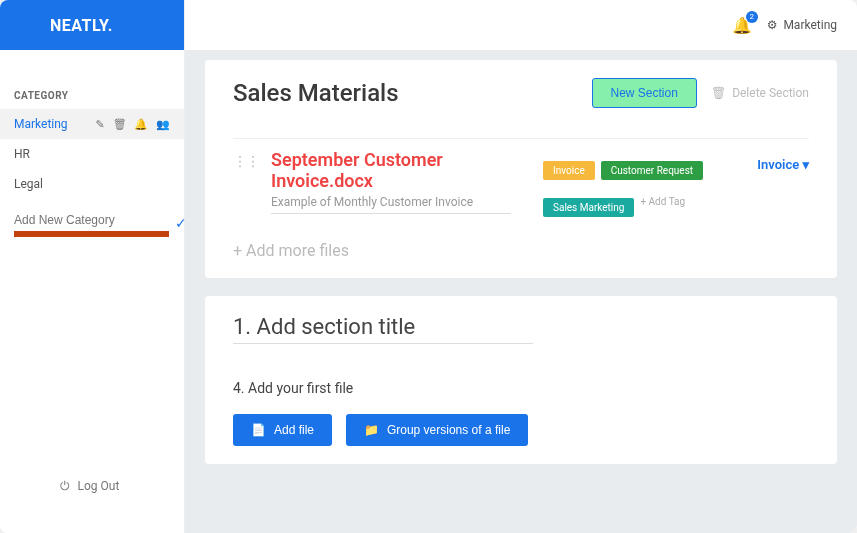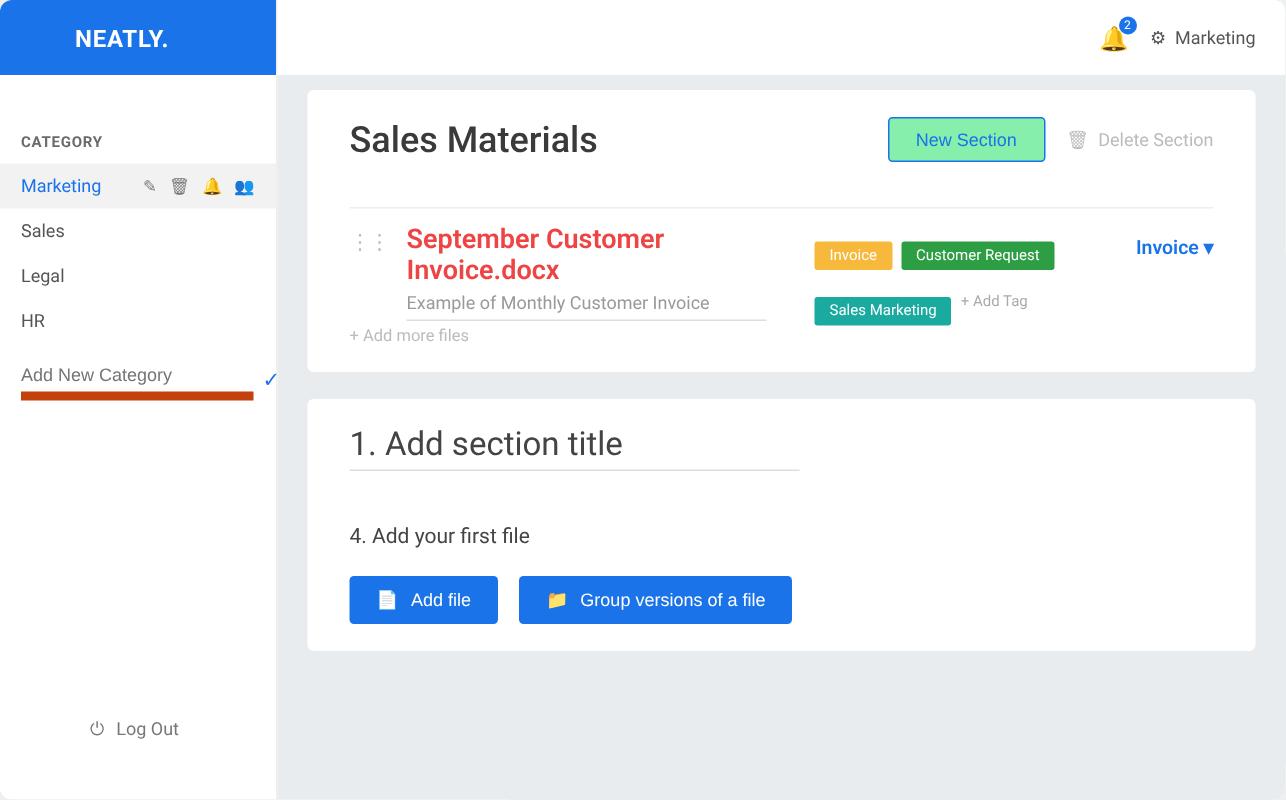--- a/index.html
+++ b/index.html
@@ -41,21 +41,21 @@
 .drag-dots { color: #bbb; font-size: 14px; margin-top: 4px; letter-spacing: -1px; }
 .file-col { flex: 0 0 240px; }
 .file-name { font-size: 18px; font-weight: 600; color: #ef4444; padding-bottom: 4px; }
 .file-desc { font-size: 12px; color: #999; border-bottom: 1px solid #ddd; padding-bottom: 4px; }
 .tags-col { flex: 1; display: flex; flex-wrap: wrap; gap: 6px; align-items: center; padding-left: 20px; }
 .tag { color: #fff; font-size: 10px; padding: 4px 10px; border-radius: 2px; margin-top: 12px; }
 .add-tag { font-size: 10px; color: #aaa; }
 .vis-col { font-size: 13px; font-weight: 600; padding-top: 8px; }
 .pub { color: #1a73e8; }
 
-.add-more { font-size: 11px; color: #bbb; }
+.add-more { font-size: 16px; color: #bbb; margin-top: 24px; }
 
 
 .sec-title { font-size: 22px; color: #444; border-bottom: 1px solid #ddd; display: inline-block; padding-bottom: 4px; margin-bottom: 36px; min-width: 300px; }
 .sub-title { font-size: 14px; color: #444; margin-bottom: 18px; }
 .btn-primary { background: #1a73e8; color: #fff; border: none; padding: 9px 18px; font-size: 12px; border-radius: 3px; cursor: pointer; display: inline-flex; align-items: center; gap: 8px; margin-right: 10px; }
 </style>
 </head>
 <body>
 
 <div class="app">
@@ -67,27 +67,24 @@
       <div class="cat-item selected">
         <span>Marketing</span>
         <span class="cat-actions">
           <span>✎</span>
           <span>🗑</span>
           <span>🔔</span>
           <span>👥</span>
         </span>
       </div>
       <div class="cat-item">
-        <span>Sales</span>
+        <span>HR</span>
       </div>
       <div class="cat-item">
         <span>Legal</span>
-      </div>
-      <div class="cat-item">
-        <span>HR</span>
       </div>
     </div>
     <div class="add-cat-row">
       <input class="add-cat-input" placeholder="Add New Category" style="">
       <span class="check-icon">✓</span>
       <span class="x-icon">✕</span>
     </div>
     <div class="logout">
       <span>⏻</span>
       <span>Log Out</span>

